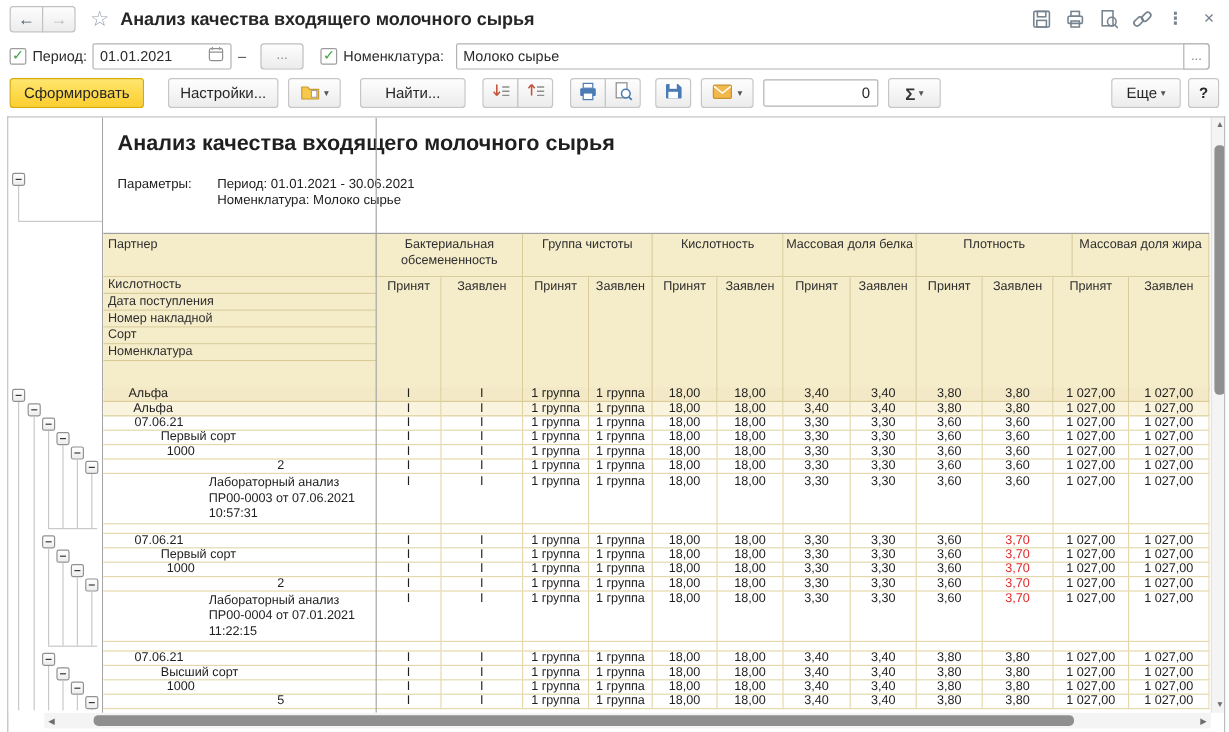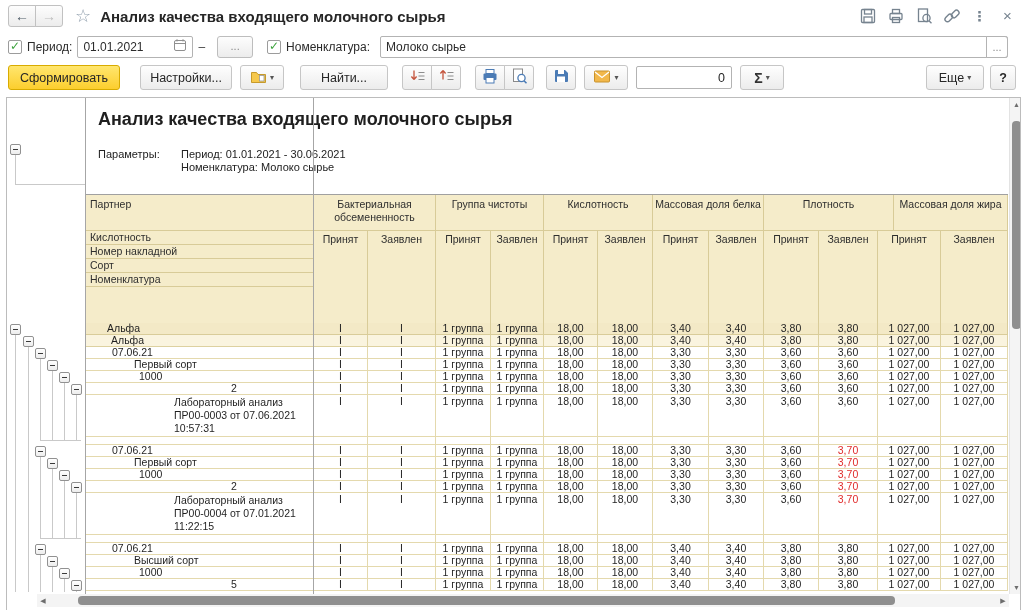--- a/index.html
+++ b/index.html
@@ -311,20 +311,21 @@
             <div class="hcell hgroup" style="width: 122px; height: 36px;">Бактериальная обсемененность</div>
             <div class="hcell hgroup" style="width: 108px; height: 36px;">Группа чистоты</div>
             <div class="hcell hgroup" style="width: 109px; height: 36px;">Кислотность</div>
             <div class="hcell hgroup" style="width: 111px; height: 36px;">Массовая доля белка</div>
             <div class="hcell hgroup" style="width: 130px; height: 36px;">Плотность</div>
             <div class="hcell hgroup" style="width: 114px; height: 36px;">Массовая доля жира</div>
           </div>
           <div class="hband">
             <div class="hcell hleftstack" style="width: 228px; height: 93px; border-right: none;">
               <div class="hlabel">Кислотность</div>
+              <div class="hlabel">Дата поступления</div>
               <div class="hlabel">Номер накладной</div>
               <div class="hlabel">Сорт</div>
               <div class="hlabel">Номенклатура</div>
               <div class="hfill"></div>
             </div>
             <div class="hcell hsub" style="width: 54px;">Принят</div>
             <div class="hcell hsub" style="width: 68px;">Заявлен</div>
             <div class="hcell hsub" style="width: 55px;">Принят</div>
             <div class="hcell hsub" style="width: 53px;">Заявлен</div>
             <div class="hcell hsub" style="width: 54px;">Принят</div>

